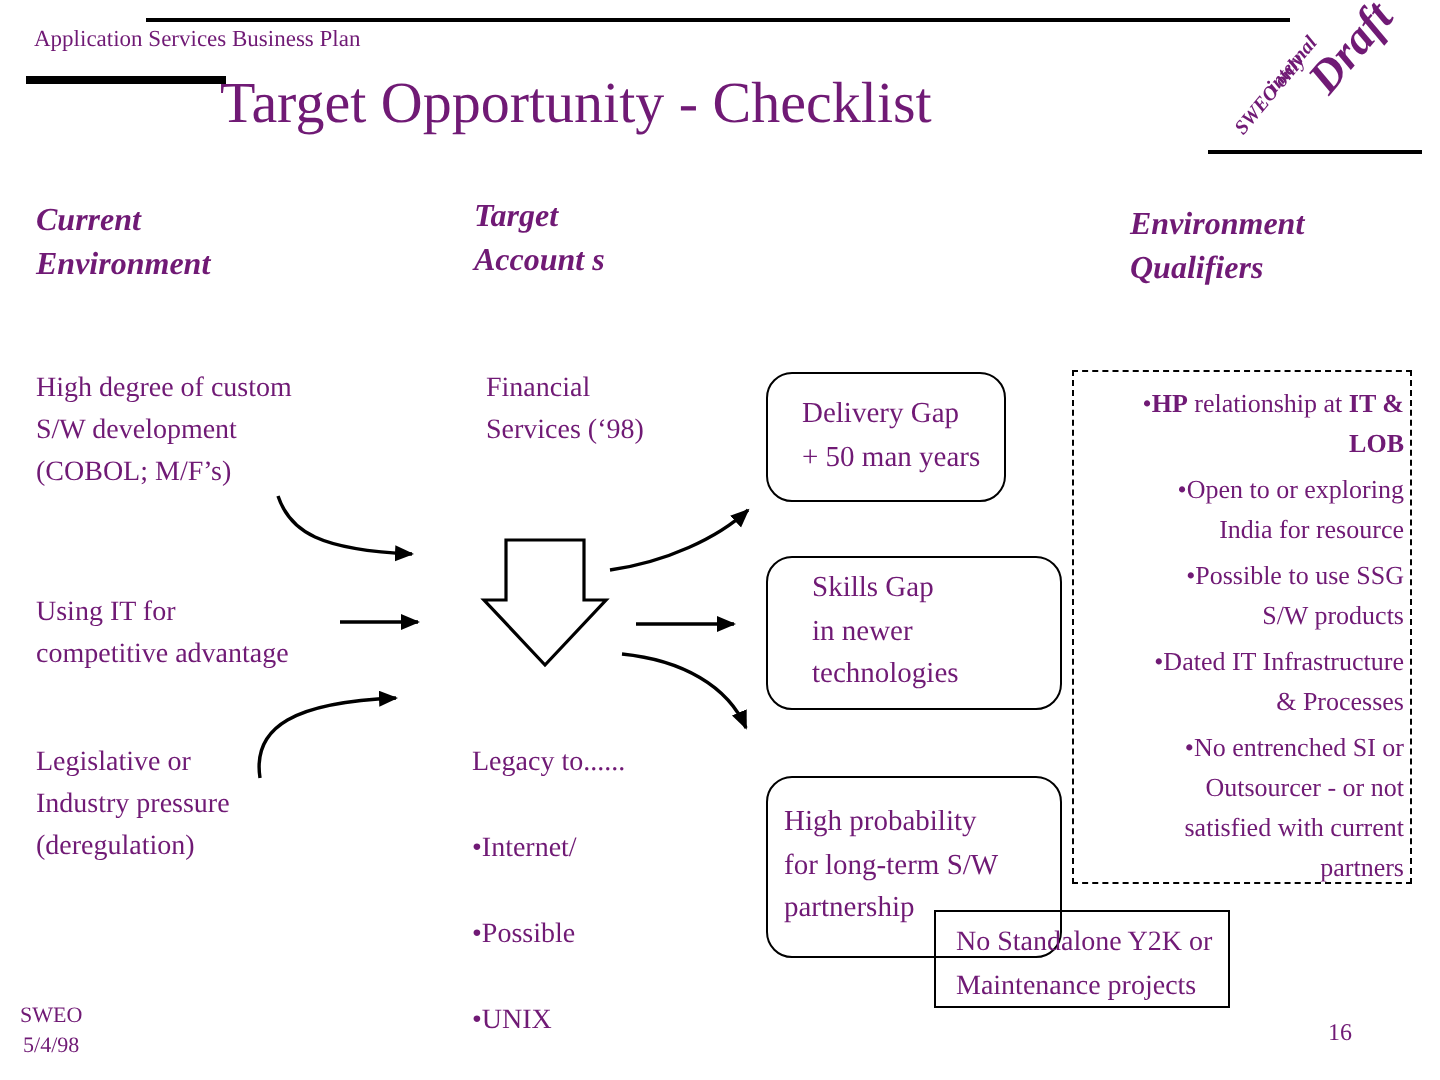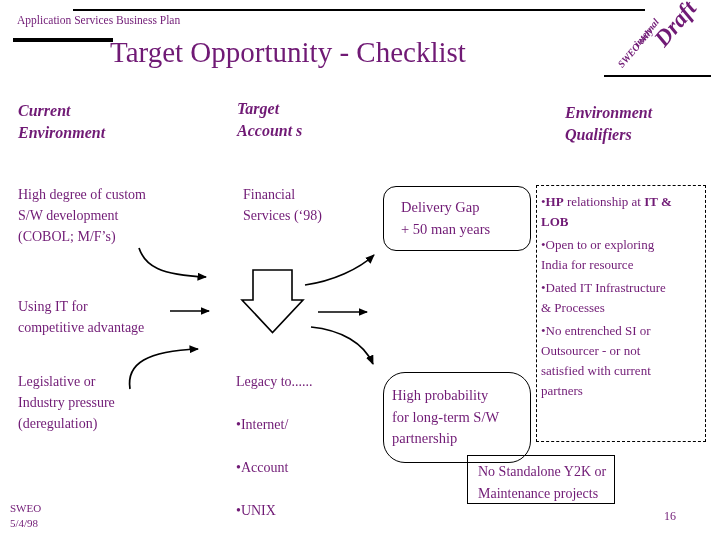--- a/index.html
+++ b/index.html
@@ -25,29 +25,29 @@
     background: #fff;
     display: flex; align-items: center;
     font-size: 14.5px; line-height: 21.5px;
     white-space: pre-line;
   }
   .qualbox {
     border: 1.6px dashed #000;
     padding: 6px 3px 0 4px;
     font-size: 13px; line-height: 20px;
   }
-  .qualbox p { margin: 0 0 3px 0; white-space: pre-line; }
+  .qualbox p { margin: 0 0 3px 0; white-space: pre-line; text-align: right; }
   .notebox {
     border: 1.6px solid #000;
     padding: 5px 0 0 10px;
     font-size: 14px; line-height: 22px;
     white-space: pre-line;
   }
   .wm { font-weight: bold; font-style: italic; transform: rotate(-50deg); transform-origin: center; }
-  .footer { font-size: 11px; line-height: 14.5px; }
+  .footer { font-size: 11px; line-height: 14.5px; text-align: center; }
   .pageno { font-size: 12px; }
   svg.arrows { position: absolute; left: 0; top: 0; pointer-events: none; }
 </style>
 </head>
 <body>
 
 <div class="slide">
 
   <div class="abs rule" style="left:73px; top:9px; width:572px; height:2px;"></div>
   <div class="abs rule" style="left:13px; top:38px; width:100px; height:4px;"></div>
@@ -74,51 +74,56 @@
 competitive advantage</div>
   <div class="abs bodytxt" style="left:18px; top:371px;">Legislative or
 Industry pressure
 (deregulation)</div>
 
   <div class="abs bodytxt" style="left:243px; top:184px;">Financial
 Services (‘98)</div>
   <div class="abs bodytxt" style="left:236px; top:349px; line-height:21.5px;">
     <div>Legacy to......</div>
     <div>•Internet/</div>
-    <div>•Account</div>
+    <div>•Possible</div>
     <div>•UNIX</div>
     
   </div>
 
   <svg class="arrows" width="720" height="540" viewBox="0 0 720 540">
     <defs>
       <marker id="arw" markerWidth="11" markerHeight="9" refX="8.5" refY="4" orient="auto" markerUnits="userSpaceOnUse">
         <path d="M0,0 L9.5,4 L0,8 z" fill="#000"></path>
       </marker>
     </defs>
     <path d="M139,248 C145,266 160,275 206,277" fill="none" stroke="#000" stroke-width="1.7" marker-end="url(#arw)"></path>
     <path d="M170,311 L209,311" fill="none" stroke="#000" stroke-width="1.7" marker-end="url(#arw)"></path>
     <path d="M130,389 C126,363 148,351 198,349" fill="none" stroke="#000" stroke-width="1.7" marker-end="url(#arw)"></path>
     <polygon points="253,270 292,270 292,300 303,300 272.5,332.5 242,300 253,300" fill="#fff" stroke="#000" stroke-width="1.6"></polygon>
     <path d="M305,285 C333,281 359,269 374,255" fill="none" stroke="#000" stroke-width="1.7" marker-end="url(#arw)"></path>
     <path d="M318,312 L367,312" fill="none" stroke="#000" stroke-width="1.7" marker-end="url(#arw)"></path>
     <path d="M311,327 C341,330 364,343 373,364" fill="none" stroke="#000" stroke-width="1.7" marker-end="url(#arw)"></path>
   </svg>
 
-  <div class="abs rbox" style="left:383px; top:186px; width:148px; height:65px; padding-left:17px;">Delivery Gap
+  <div class="abs rbox" style="left:383px; top:186px; width:120px; height:65px; padding-left:17px;">Delivery Gap
 + 50 man years</div>
-  <div class="abs rbox" style="left:383px; top:372px; width:148px; height:91px; padding-left:8px;border-radius:22px;">High probability
+  <div class="abs rbox" style="left:383px; top:278px; width:148px; height:77px; padding-left:22px;">Skills Gap
+in newer
+technologies</div>
+  <div class="abs rbox" style="left:383px; top:388px; width:148px; height:91px; padding-left:8px;">High probability
 for long-term S/W
 partnership</div>
 
   <div class="abs qualbox" style="left:536px; top:185px; width:170px; height:257px;">
     <p>•<b>HP</b> relationship at <b>IT &amp;</b>
 <b>LOB</b></p>
     <p>•Open to or exploring
 India for resource</p>
+    <p>•Possible to use SSG
+S/W products</p>
     <p>•Dated IT Infrastructure
 &amp; Processes</p>
     <p>•No entrenched SI or
 Outsourcer - or not
 satisfied with current
 partners</p>
   </div>
 
   <div class="abs notebox" style="left:467px; top:455px; width:148px; height:49px;">No Standalone Y2K or
 Maintenance projects</div>

